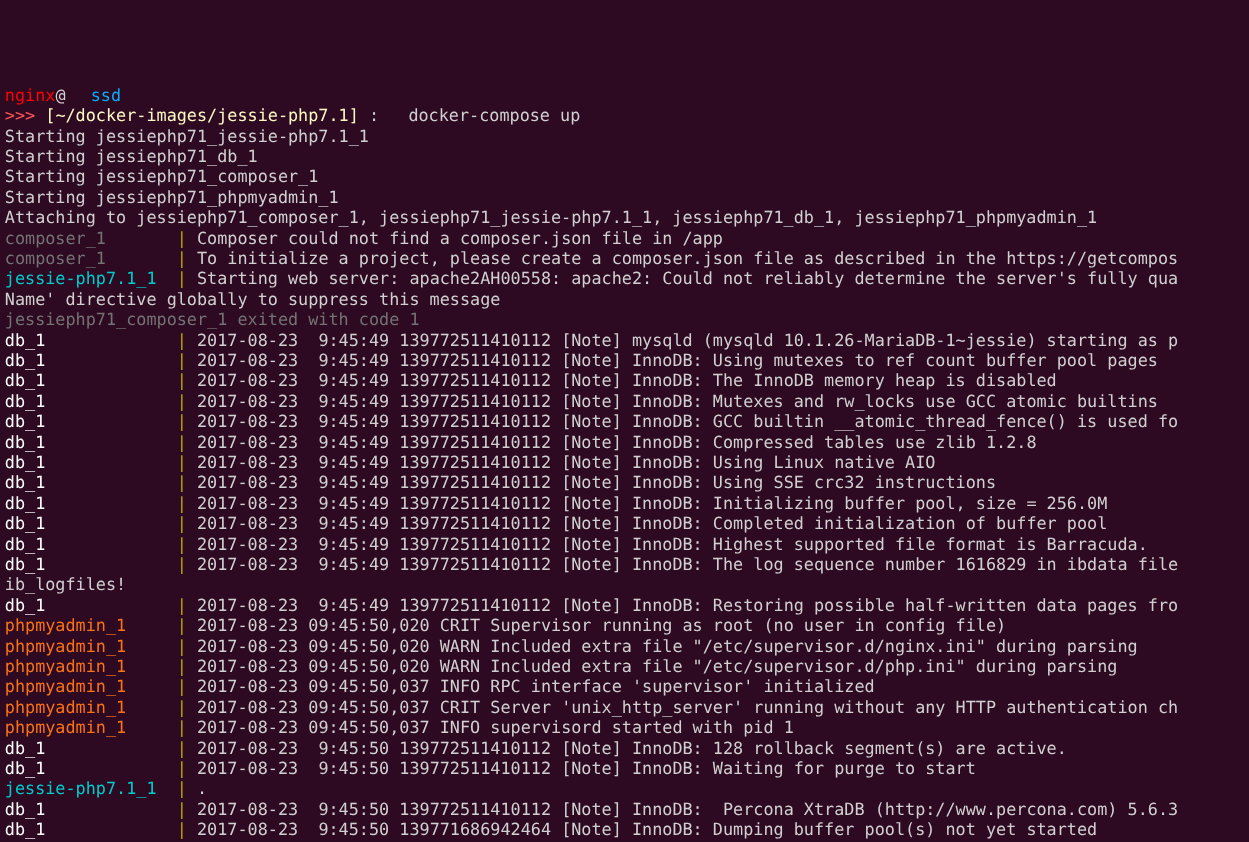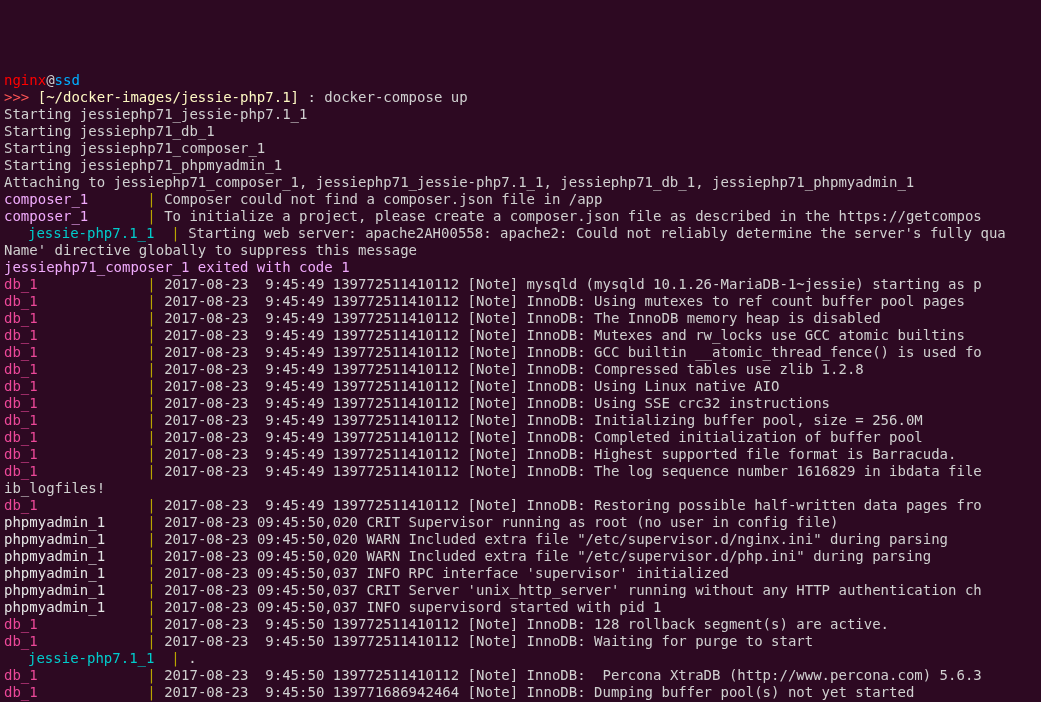--- a/index.html
+++ b/index.html
@@ -11,30 +11,30 @@
     font-size: 14px;
     line-height: 17px;
     white-space: pre;
     overflow: hidden;
     width: 1041px;
     height: 702px;
     box-sizing: border-box;
   }
   .prompt-user { color: #ff0000; }
   .prompt-at   { color: #d0d0d0; }
-  .prompt-host { color: #00afff; }
+  .prompt-host { color: #00afff; margin-left: 21px; }
   .prompt-arrows { color: #ff5555; }
   .prompt-path { color: #fef9c3; }
   .prompt-colon { color: #d0d0d0; }
-  .cmd { color: #d0d0d0; }
+  .cmd { color: #d0d0d0; margin-left: 16px; }
   .white { color: #d0d0d0; }
-  .cyan { color: #00cccc; margin-left: 24px; }
-  .dkcyan { color: #f0abfc; }
-  .yellow { color: #e5e5e5; }
-  .green { color: #ec4899; }
+  .cyan { color: #00cccc; }
+  .dkcyan { color: #737373; }
+  .yellow { color: #f97316; }
+  .green { color: #ffffff; }
   .pipe { color: #b8a500; }
 </style>
 </head>
 <body>
 
 
 
 <div id="term"><div><span class="prompt-user">nginx</span><span class="prompt-at">@</span><span class="prompt-host">ssd</span><span class="white">
 </span></div><div><span class="prompt-arrows">&gt;&gt;&gt; </span><span class="prompt-path">[~/docker-images/jessie-php7.1]</span><span class="prompt-colon"> : </span><span class="cmd">docker-compose up</span></div><div><span class="white">Starting jessiephp71_jessie-php7.1_1</span></div><div><span class="white">Starting jessiephp71_db_1</span></div><div><span class="white">Starting jessiephp71_composer_1</span></div><div><span class="white">Starting jessiephp71_phpmyadmin_1</span></div><div><span class="white">Attaching to jessiephp71_composer_1, jessiephp71_jessie-php7.1_1, jessiephp71_db_1, jessiephp71_phpmyadmin_1</span></div><div><span class="dkcyan">composer_1       </span><span class="pipe">|</span><span class="white"> </span><span class="white">Composer could not find a composer.json file in /app</span></div><div><span class="dkcyan">composer_1       </span><span class="pipe">|</span><span class="white"> </span><span class="white">To initialize a project, please create a composer.json file as described in the https://getcompos</span></div><div><span class="cyan">jessie-php7.1_1  </span><span class="pipe">|</span><span class="white"> </span><span class="white">Starting web server: apache2AH00558: apache2: Could not reliably determine the server's fully qua</span></div><div><span class="white">Name' directive globally to suppress this message</span></div><div><span class="dkcyan">jessiephp71_composer_1 exited with code 1</span></div><div><span class="green">db_1             </span><span class="pipe">|</span><span class="white"> </span><span class="white">2017-08-23  9:45:49 139772511410112 [Note] mysqld (mysqld 10.1.26-MariaDB-1~jessie) starting as p</span></div><div><span class="green">db_1             </span><span class="pipe">|</span><span class="white"> </span><span class="white">2017-08-23  9:45:49 139772511410112 [Note] InnoDB: Using mutexes to ref count buffer pool pages</span></div><div><span class="green">db_1             </span><span class="pipe">|</span><span class="white"> </span><span class="white">2017-08-23  9:45:49 139772511410112 [Note] InnoDB: The InnoDB memory heap is disabled</span></div><div><span class="green">db_1             </span><span class="pipe">|</span><span class="white"> </span><span class="white">2017-08-23  9:45:49 139772511410112 [Note] InnoDB: Mutexes and rw_locks use GCC atomic builtins</span></div><div><span class="green">db_1             </span><span class="pipe">|</span><span class="white"> </span><span class="white">2017-08-23  9:45:49 139772511410112 [Note] InnoDB: GCC builtin __atomic_thread_fence() is used fo</span></div><div><span class="green">db_1             </span><span class="pipe">|</span><span class="white"> </span><span class="white">2017-08-23  9:45:49 139772511410112 [Note] InnoDB: Compressed tables use zlib 1.2.8</span></div><div><span class="green">db_1             </span><span class="pipe">|</span><span class="white"> </span><span class="white">2017-08-23  9:45:49 139772511410112 [Note] InnoDB: Using Linux native AIO</span></div><div><span class="green">db_1             </span><span class="pipe">|</span><span class="white"> </span><span class="white">2017-08-23  9:45:49 139772511410112 [Note] InnoDB: Using SSE crc32 instructions</span></div><div><span class="green">db_1             </span><span class="pipe">|</span><span class="white"> </span><span class="white">2017-08-23  9:45:49 139772511410112 [Note] InnoDB: Initializing buffer pool, size = 256.0M</span></div><div><span class="green">db_1             </span><span class="pipe">|</span><span class="white"> </span><span class="white">2017-08-23  9:45:49 139772511410112 [Note] InnoDB: Completed initialization of buffer pool</span></div><div><span class="green">db_1             </span><span class="pipe">|</span><span class="white"> </span><span class="white">2017-08-23  9:45:49 139772511410112 [Note] InnoDB: Highest supported file format is Barracuda.</span></div><div><span class="green">db_1             </span><span class="pipe">|</span><span class="white"> </span><span class="white">2017-08-23  9:45:49 139772511410112 [Note] InnoDB: The log sequence number 1616829 in ibdata file</span></div><div><span class="white">ib_logfiles!</span></div><div><span class="green">db_1             </span><span class="pipe">|</span><span class="white"> </span><span class="white">2017-08-23  9:45:49 139772511410112 [Note] InnoDB: Restoring possible half-written data pages fro</span></div><div><span class="yellow">phpmyadmin_1     </span><span class="pipe">|</span><span class="white"> </span><span class="white">2017-08-23 09:45:50,020 CRIT Supervisor running as root (no user in config file)</span></div><div><span class="yellow">phpmyadmin_1     </span><span class="pipe">|</span><span class="white"> </span><span class="white">2017-08-23 09:45:50,020 WARN Included extra file "/etc/supervisor.d/nginx.ini" during parsing</span></div><div><span class="yellow">phpmyadmin_1     </span><span class="pipe">|</span><span class="white"> </span><span class="white">2017-08-23 09:45:50,020 WARN Included extra file "/etc/supervisor.d/php.ini" during parsing</span></div><div><span class="yellow">phpmyadmin_1     </span><span class="pipe">|</span><span class="white"> </span><span class="white">2017-08-23 09:45:50,037 INFO RPC interface 'supervisor' initialized</span></div><div><span class="yellow">phpmyadmin_1     </span><span class="pipe">|</span><span class="white"> </span><span class="white">2017-08-23 09:45:50,037 CRIT Server 'unix_http_server' running without any HTTP authentication ch</span></div><div><span class="yellow">phpmyadmin_1     </span><span class="pipe">|</span><span class="white"> </span><span class="white">2017-08-23 09:45:50,037 INFO supervisord started with pid 1</span></div><div><span class="green">db_1             </span><span class="pipe">|</span><span class="white"> </span><span class="white">2017-08-23  9:45:50 139772511410112 [Note] InnoDB: 128 rollback segment(s) are active.</span></div><div><span class="green">db_1             </span><span class="pipe">|</span><span class="white"> </span><span class="white">2017-08-23  9:45:50 139772511410112 [Note] InnoDB: Waiting for purge to start</span></div><div><span class="cyan">jessie-php7.1_1  </span><span class="pipe">|</span><span class="white"> </span><span class="white">.</span></div><div><span class="green">db_1             </span><span class="pipe">|</span><span class="white"> </span><span class="white">2017-08-23  9:45:50 139772511410112 [Note] InnoDB:  Percona XtraDB (http://www.percona.com) 5.6.3</span></div><div><span class="green">db_1             </span><span class="pipe">|</span><span class="white"> </span><span class="white">2017-08-23  9:45:50 139771686942464 [Note] InnoDB: Dumping buffer pool(s) not yet started</span></div><div><span class="green">db_1             </span><span class="pipe">|</span><span class="white"> </span><span class="white">2017-08-23  9:45:50 139772511410112 [Note] Plugin 'FEEDBACK' is disabled.</span></div></div>
 

